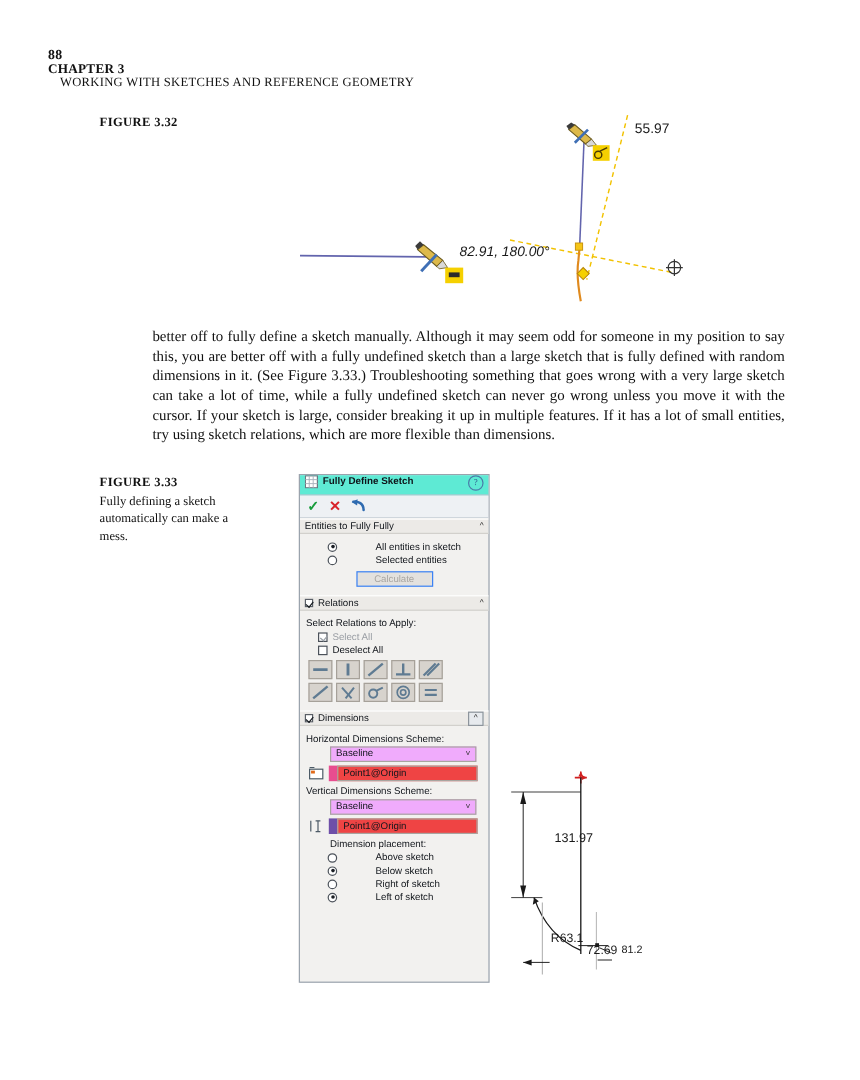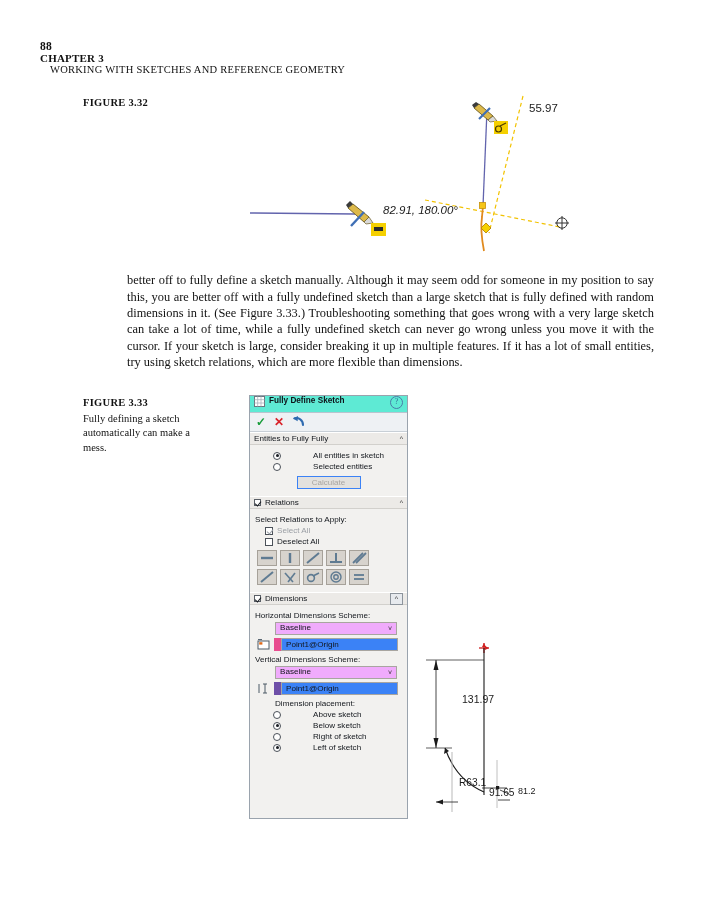--- a/index.html
+++ b/index.html
@@ -272,21 +272,21 @@
   .field-icon {
     width: 13px; height: 13px;
     margin-right: 4px;
     position: relative;
     flex: none;
   }
   .swatch { width: 7px; height: 13px; flex: none; }
   .field-box {
     flex: 1;
     height: 13px;
-    background: #3b82f6;
+    background: #ef4444;
     border: 1px solid #a8a5a0;
     box-sizing: border-box;
     display: flex; align-items: center;
     padding-left: 4px;
     font-size: 8.1px;
     margin-right: 4px;
   }
 
   
   #figure-333-sketch {
@@ -591,15 +591,15 @@
     <line x1="70" y1="148" x2="95" y2="148" stroke="#1a1a1a" stroke-width="0.8"></line>
     <line x1="24" y1="162" x2="46" y2="162" stroke="#1a1a1a" stroke-width="0.8"></line>
     <polygon points="24,162 31,159.5 31,164.5" fill="#1a1a1a"></polygon>
     <rect x="84" y="146" width="3.2" height="3.2" fill="#1a1a1a"></rect>
 
     <line x1="88" y1="150" x2="97" y2="154" stroke="#1a1a1a" stroke-width="0.8"></line>
     <line x1="86" y1="160" x2="98" y2="160" stroke="#1a1a1a" stroke-width="0.8"></line>
   </svg>
   <span class="dim-label" style="left:6px; top:53px; font-size:10.5px;">131.97</span>
   <span class="dim-label" style="left:3px; top:137px; font-size:10.2px;">R63.1</span>
-  <span class="dim-label" style="left:33px; top:147px; font-size:10.2px;">91.65</span>
+  <span class="dim-label" style="left:33px; top:147px; font-size:10.2px;">72.69</span>
   <span class="dim-label" style="left:62px; top:146px; font-size:9px;">81.2</span>
 </div>
 
 </body></html>

